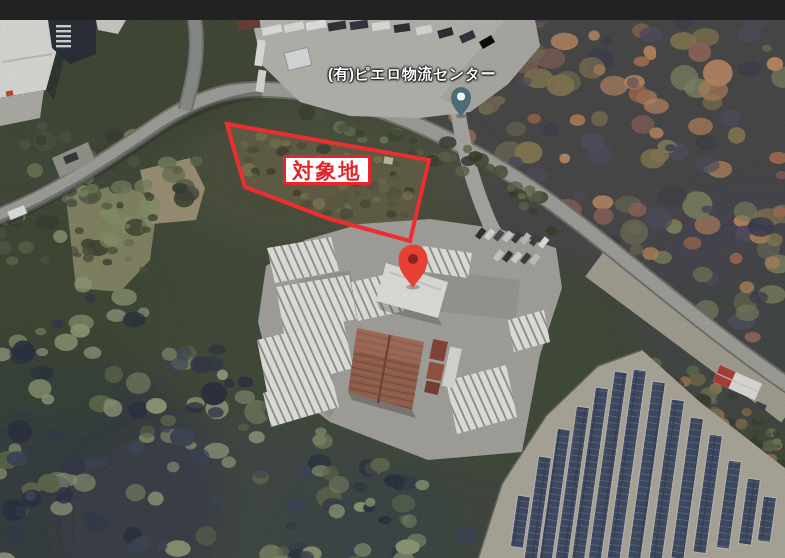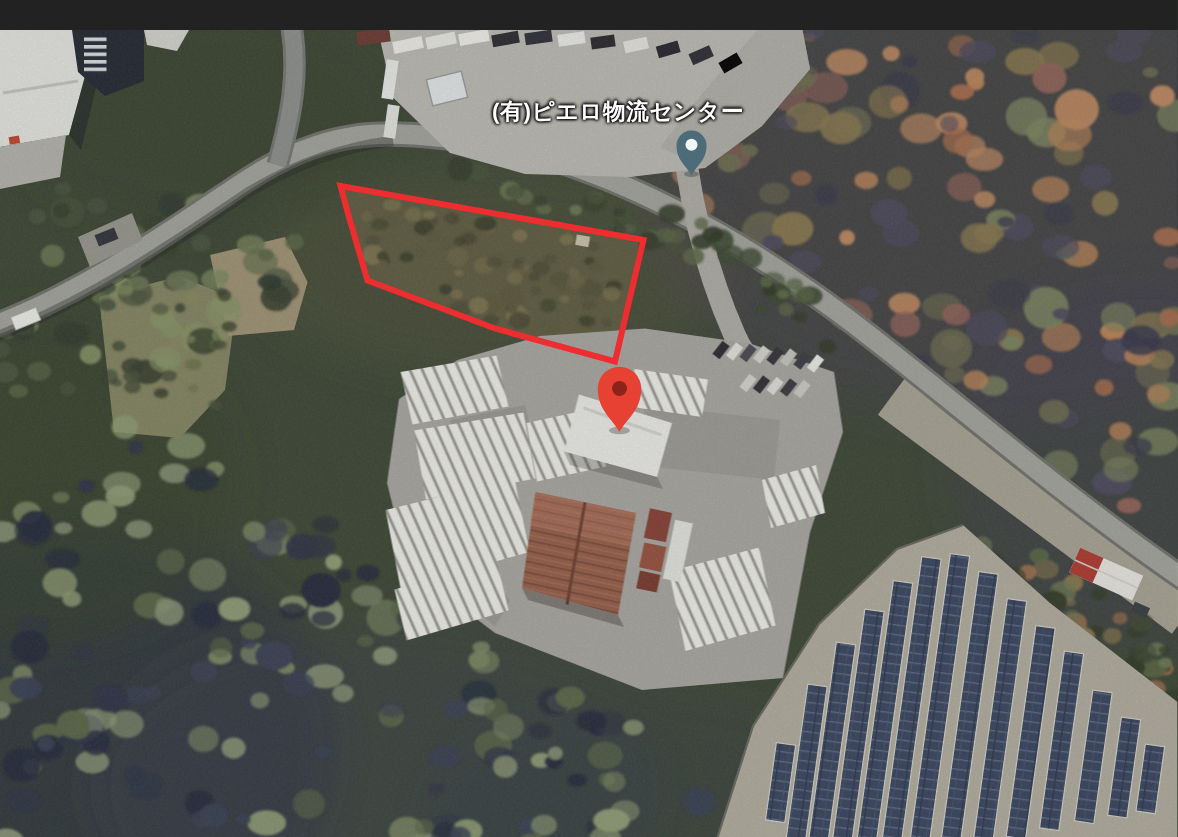--- a/index.html
+++ b/index.html
@@ -762,13 +762,14 @@
     </g>
 
     <g>
       <ellipse cx="413" cy="267" rx="7" ry="2.5" fill="#000" opacity=".25"></ellipse>
       <path d="M413,268 C408,259 398.5,253.5 398.5,239 A14.5,14.5 0 1,1 427.5,239 C427.5,253.5 418,259 413,268 Z" fill="#e74133"></path>
       <circle cx="413" cy="239" r="5" fill="#8c231a"></circle>
     </g>
   </svg>
 
   <div class="poi-label">(有)ピエロ物流センター</div>
+  <div class="site-label">対象地</div>
 </div>
 
 </body></html>

